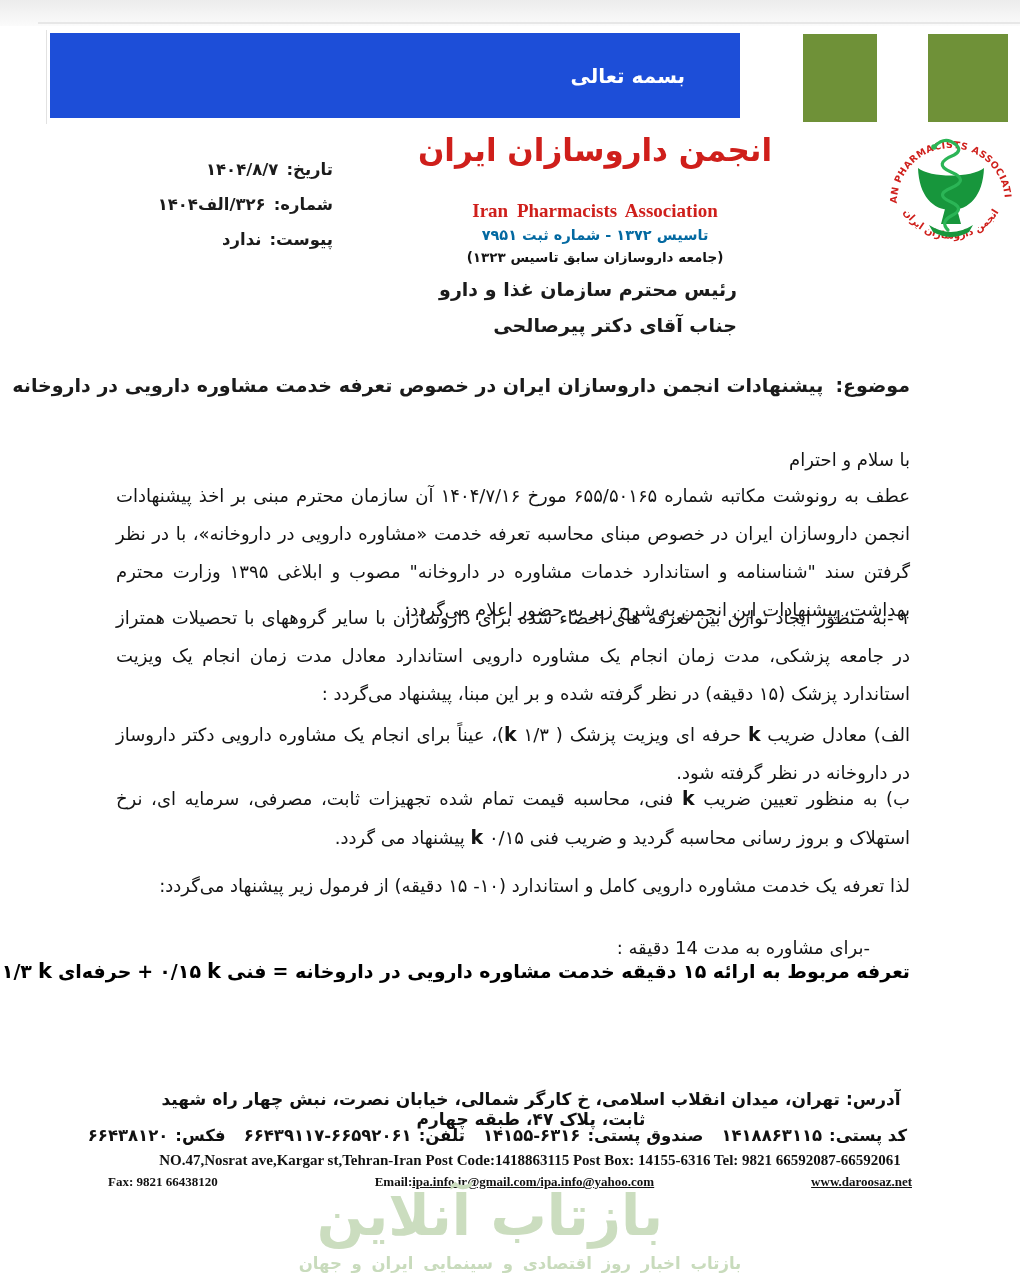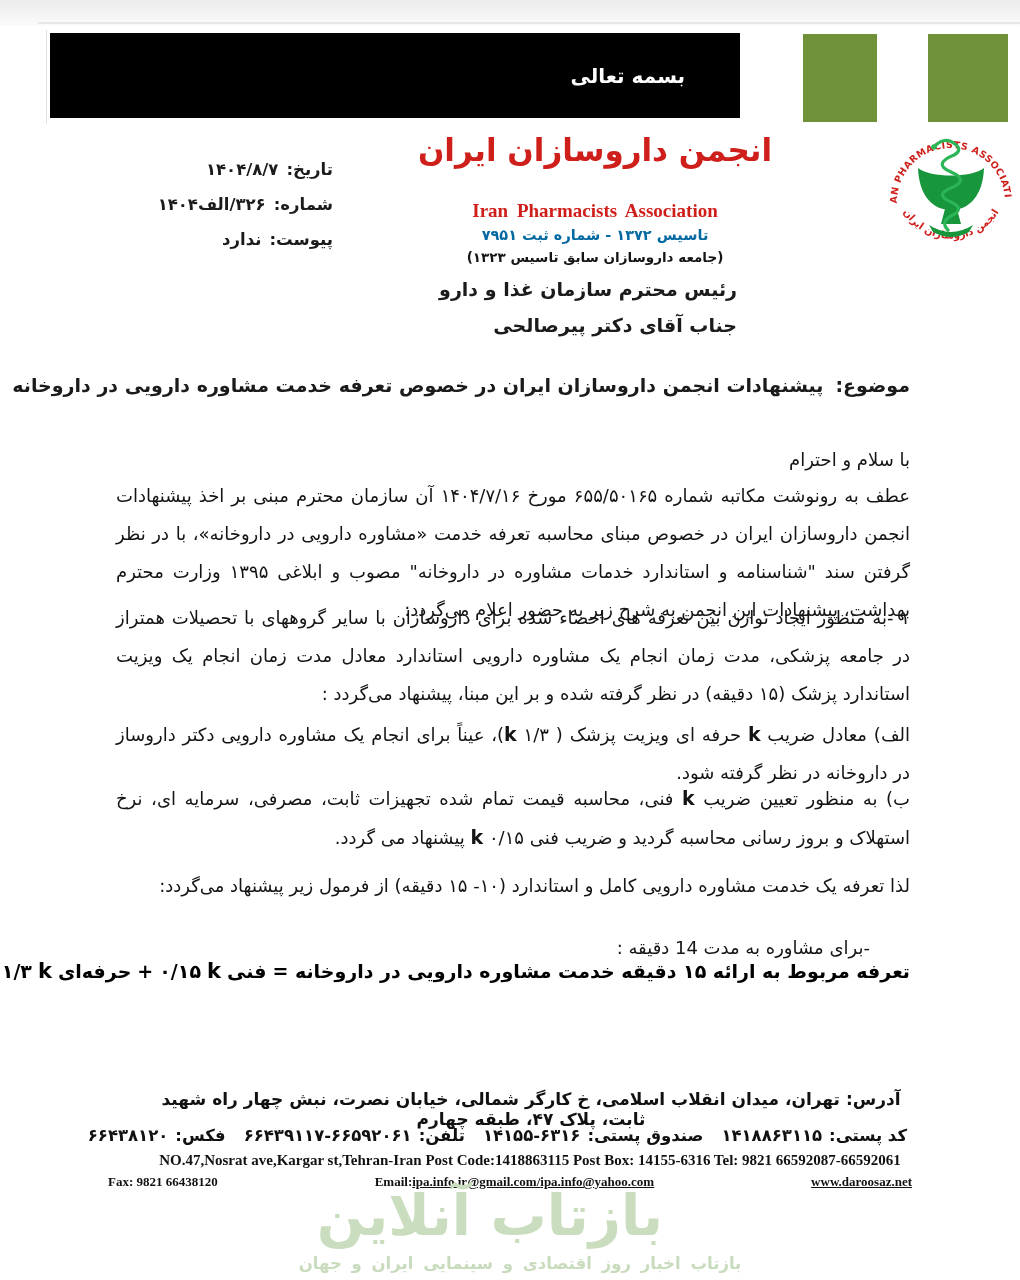--- a/index.html
+++ b/index.html
@@ -5,21 +5,21 @@
   * { margin:0; padding:0; box-sizing:border-box; }
   body { background:#fff; }
   .page { position:relative; width:1020px; height:1280px; background:#fff; overflow:hidden;
           font-family:"DejaVu Sans", sans-serif; color:#1b1b1b; }
   .top-strip { position:absolute; top:0; left:0; right:0; height:26px;
                background:linear-gradient(#ececec,#fbfbfb); }
   .scan-line { position:absolute; top:22px; left:38px; right:0; height:2px; background:#e7e7e7; }
   .page-edge { position:absolute; top:30px; left:46px; width:1px; height:94px; background:#e2e2e2; }
 
   .green-bar { position:absolute; left:50px; top:33px; width:690px; height:85px;
-               background:#000000; display:flex; align-items:center; justify-content:flex-end;
+               background:#1d4ed8; display:flex; align-items:center; justify-content:flex-end;
                padding-right:55px; }
   .bismillah { color:#fff; font-size:20px; font-weight:600; }
   .green-block { position:absolute; top:34px; height:88px; background:#6f9138; }
   .gb1 { left:803px; width:74px; }
   .gb2 { left:928px; width:80px; }
 
   .seal { position:absolute; left:884px; top:122px; width:134px; height:134px; }
   .seal-en { font-family:"DejaVu Sans", sans-serif; font-size:9.5px; font-weight:700;
              fill:#cf1f1b; letter-spacing:.5px; }
   .seal-fa { font-family:"DejaVu Sans", sans-serif; font-size:10px; font-weight:700; fill:#cf1f1b; }

